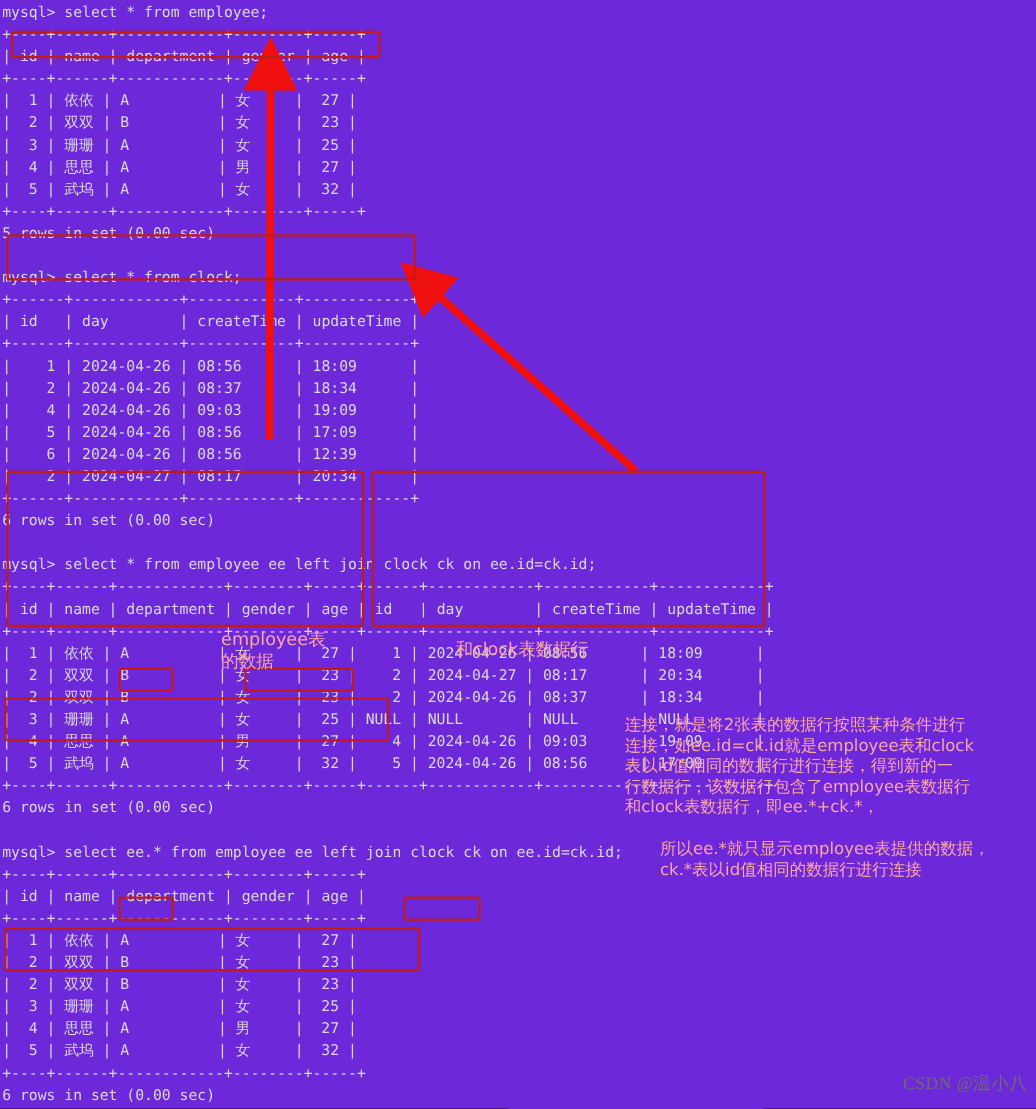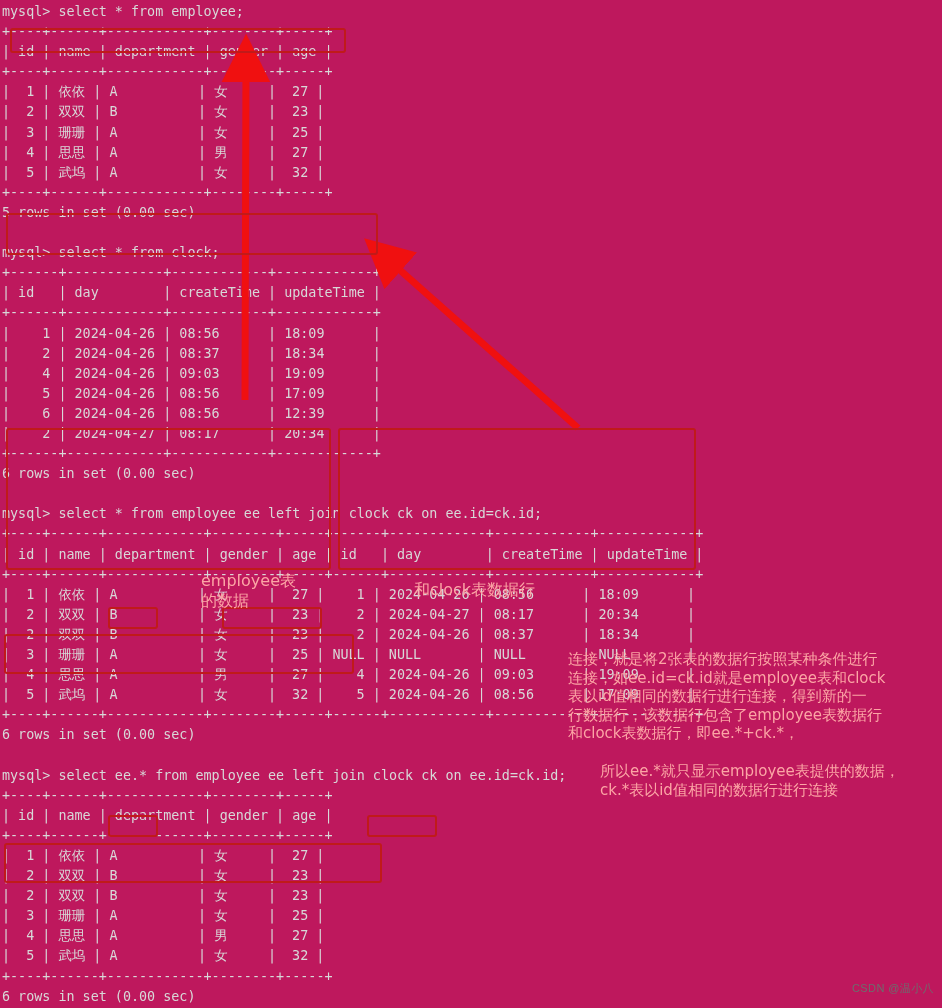--- a/index.html
+++ b/index.html
@@ -2,21 +2,21 @@
 <html><head>
 <meta charset="utf-8">
 <style>
   html,body{margin:0;padding:0;background:#0c0c0c;}
   body{
     width:942px;height:1008px;position:relative;overflow:hidden;
     font-family:"DejaVu Sans Mono","Liberation Mono",monospace;
   }
   #term{
     position:absolute;left:0;top:0;width:942px;height:1008px;
-    background:#be185d;
+    background:#6d28d9;
     color:#d8d8d8;
     font-family:"DejaVu Sans Mono","Liberation Mono",monospace;
     font-size:13.4px;
     line-height:20.1px;
     letter-spacing:0px;
     white-space:pre;
     padding:2px 0 0 2px;
     box-sizing:border-box;
     -webkit-font-smoothing:none;
   }
@@ -27,22 +27,22 @@
     position:absolute;border:2px solid #c01a1a;border-radius:3px;box-sizing:border-box;
   }
   .rnote{
     position:absolute;color:#fca5a5;
     font-family:"DejaVu Sans","Liberation Sans",sans-serif;
     font-size:15px;line-height:18.6px;white-space:pre;
   }
   .rnote.big{font-size:16px;line-height:20px;}
   .wm{
     position:absolute;right:8px;bottom:12px;color:#6d6d6d;
-    font-family:Liberation Sans, sans-serif;
-    font-size:11px;letter-spacing:.4px;
+    font-family:Liberation Serif, serif;
+    font-size:16px;letter-spacing:.4px;
   }
 </style>
 </head>
 <body>
 
 <div id="term"><span class="ln">mysql&gt; select * from employee;</span><span class="ln">+----+------+------------+--------+-----+</span><span class="ln">| id | name | department | gender | age |</span><span class="ln">+----+------+------------+--------+-----+</span><span class="ln">|  1 | 依依 | A          | 女     |  27 |</span><span class="ln">|  2 | 双双 | B          | 女     |  23 |</span><span class="ln">|  3 | 珊珊 | A          | 女     |  25 |</span><span class="ln">|  4 | 思思 | A          | 男     |  27 |</span><span class="ln">|  5 | 武坞 | A          | 女     |  32 |</span><span class="ln">+----+------+------------+--------+-----+</span><span class="ln">5 rows in set (0.00 sec)</span><span class="ln">&nbsp;</span><span class="ln">mysql&gt; select * from clock;</span><span class="ln">+------+------------+------------+------------+</span><span class="ln">| id   | day        | createTime | updateTime |</span><span class="ln">+------+------------+------------+------------+</span><span class="ln">|    1 | 2024-04-26 | 08:56      | 18:09      |</span><span class="ln">|    2 | 2024-04-26 | 08:37      | 18:34      |</span><span class="ln">|    4 | 2024-04-26 | 09:03      | 19:09      |</span><span class="ln">|    5 | 2024-04-26 | 08:56      | 17:09      |</span><span class="ln">|    6 | 2024-04-26 | 08:56      | 12:39      |</span><span class="ln">|    2 | 2024-04-27 | 08:17      | 20:34      |</span><span class="ln">+------+------------+------------+------------+</span><span class="ln">6 rows in set (0.00 sec)</span><span class="ln">&nbsp;</span><span class="ln">mysql&gt; select * from employee ee left join clock ck on ee.id=ck.id;</span><span class="ln">+----+------+------------+--------+-----+------+------------+------------+------------+</span><span class="ln">| id | name | department | gender | age | id   | day        | createTime | updateTime |</span><span class="ln">+----+------+------------+--------+-----+------+------------+------------+------------+</span><span class="ln">|  1 | 依依 | A          | 女     |  27 |    1 | 2024-04-26 | 08:56      | 18:09      |</span><span class="ln">|  2 | 双双 | B          | 女     |  23 |    2 | 2024-04-27 | 08:17      | 20:34      |</span><span class="ln">|  2 | 双双 | B          | 女     |  23 |    2 | 2024-04-26 | 08:37      | 18:34      |</span><span class="ln">|  3 | 珊珊 | A          | 女     |  25 | NULL | NULL       | NULL       | NULL       |</span><span class="ln">|  4 | 思思 | A          | 男     |  27 |    4 | 2024-04-26 | 09:03      | 19:09      |</span><span class="ln">|  5 | 武坞 | A          | 女     |  32 |    5 | 2024-04-26 | 08:56      | 17:09      |</span><span class="ln">+----+------+------------+--------+-----+------+------------+------------+------------+</span><span class="ln">6 rows in set (0.00 sec)</span><span class="ln">&nbsp;</span><span class="ln">mysql&gt; select ee.* from employee ee left join clock ck on ee.id=ck.id;</span><span class="ln">+----+------+------------+--------+-----+</span><span class="ln">| id | name | department | gender | age |</span><span class="ln">+----+------+------------+--------+-----+</span><span class="ln">|  1 | 依依 | A          | 女     |  27 |</span><span class="ln">|  2 | 双双 | B          | 女     |  23 |</span><span class="ln">|  2 | 双双 | B          | 女     |  23 |</span><span class="ln">|  3 | 珊珊 | A          | 女     |  25 |</span><span class="ln">|  4 | 思思 | A          | 男     |  27 |</span><span class="ln">|  5 | 武坞 | A          | 女     |  32 |</span><span class="ln">+----+------+------------+--------+-----+</span><span class="ln">6 rows in set (0.00 sec)</span><span class="ln">&nbsp;</span></div>
 
 <div class="overlay">
 
   <svg width="942" height="1008" style="position:absolute;left:0;top:0;">

